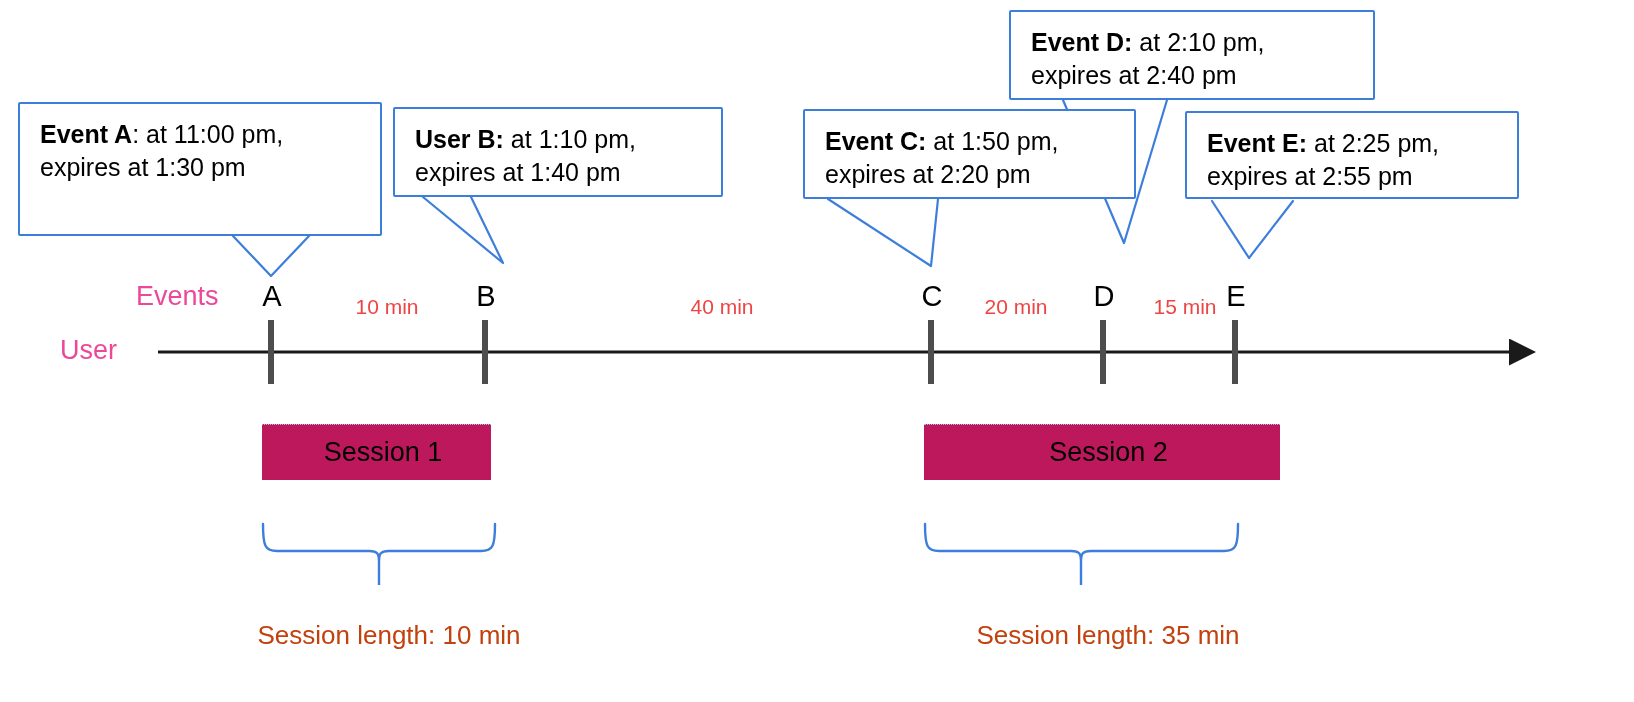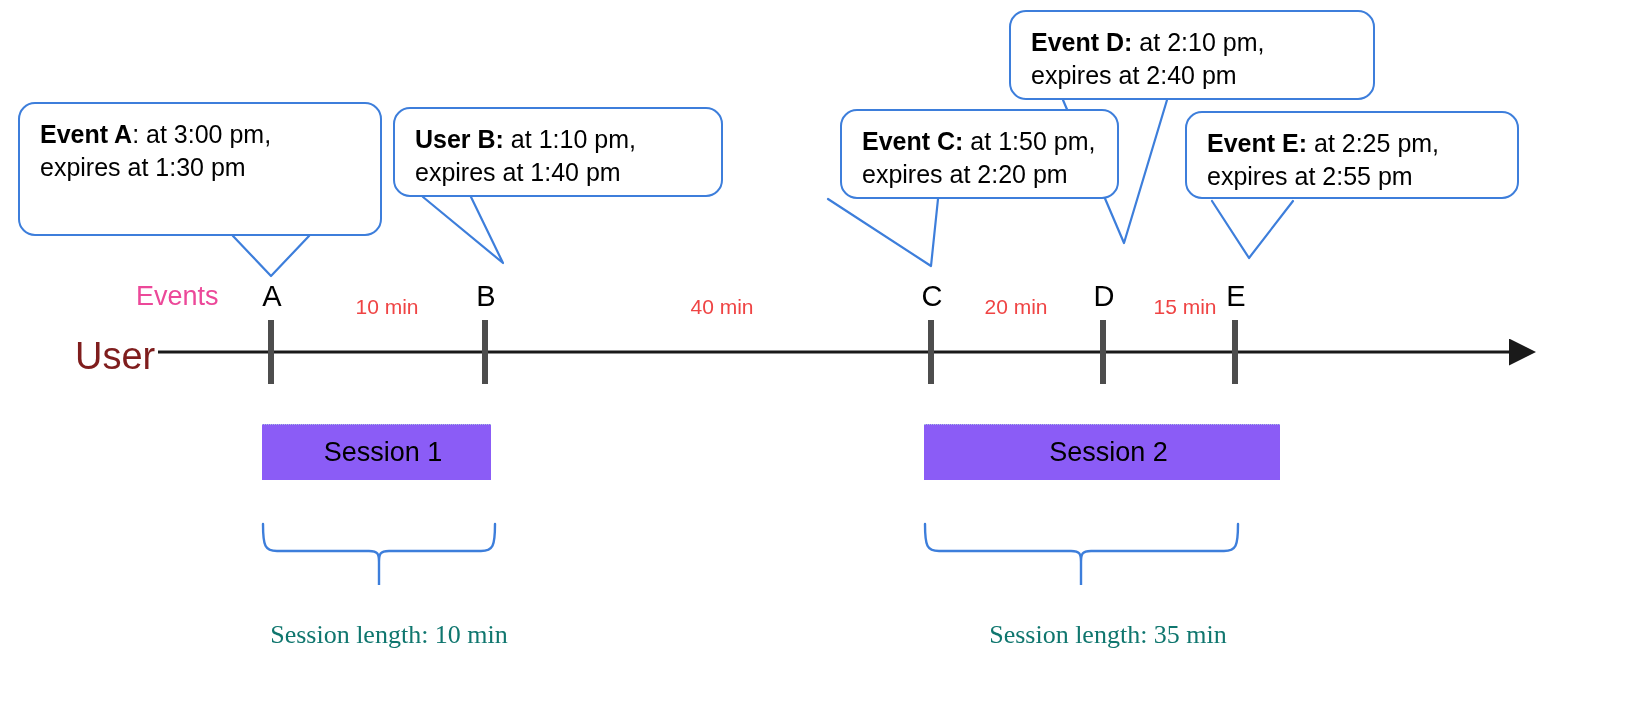--- a/index.html
+++ b/index.html
@@ -27,40 +27,39 @@
     width: 1634px;
     height: 702px;
     pointer-events: none;
   }
 
   
   .callout {
     position: absolute;
     box-sizing: border-box;
     border: 2.2px solid #3d7edb;
-    border-radius: 17px;
+    border-radius: 2px;
     background: #ffffff;
     padding: 14px 18px 14px 20px;
     font-size: 25px;
     line-height: 1.32;
     color: #000000;
     white-space: nowrap;
   }
   .callout b {
     font-weight: bold;
   }
 
   
   .user-label {
     position: absolute;
-    font-size: 38px;
-    line-height: 1;
-    color: #7f1d1d;
-    white-space: nowrap;
-    margin-left: 15px;
+    font-size: 27px;
+    line-height: 1;
+    color: #ec4899;
+    white-space: nowrap;
   }
   .events-label {
     position: absolute;
     font-size: 27px;
     line-height: 1;
     color: #ec4899;
     white-space: nowrap;
   }
   .event-letter {
     position: absolute;
@@ -78,41 +77,40 @@
     color: #ef4444;
     text-align: center;
     white-space: nowrap;
     transform: translateX(-50%);
   }
 
   
   .session-box {
     position: absolute;
     box-sizing: border-box;
-    background: #8b5cf6;
+    background: #be185d;
     border-top: 1px dotted #a9bfe0;
     display: flex;
     align-items: center;
     justify-content: center;
     font-size: 27px;
     color: #000000;
     white-space: nowrap;
     padding-left: 13px;
   }
 
   
   .session-length {
     position: absolute;
     font-size: 26px;
     line-height: 1;
-    color: #0f766e;
+    color: #c2410c;
     text-align: left;
     white-space: nowrap;
     transform: translateX(-50%);
-    font-family: Liberation Serif, serif;
   }
 </style>
 </head>
 <body>
 
 <div id="canvas">
 
   <svg id="vector-layer" viewBox="0 0 1634 702" width="1634" height="702" xmlns="http://www.w3.org/2000/svg">
 
     <defs>
@@ -157,33 +155,33 @@
       <path d="M 925,524 C 925,546 927,551 939,551
                L 1071,551 C 1080,551 1081,554 1081,562
                L 1081,585
                L 1081,562 C 1081,554 1082,551 1091,551
                L 1224,551 C 1236,551 1238,546 1238,524"></path>
     </g>
   </svg>
 
   <div class="callout" style="left:18px; top:102px; width:364px; height:134px;">
     <div>
-      <b>Event A</b><span>:</span><span> at 3:00 pm,</span>
+      <b>Event A</b><span>:</span><span> at 11:00 pm,</span>
     </div>
     <div>expires at 1:30 pm</div>
   </div>
 
   <div class="callout" style="left:393px; top:107px; width:330px; height:90px;">
     <div>
       <b>User B:</b><span> at 1:10 pm,</span>
     </div>
     <div>expires at 1:40 pm</div>
   </div>
 
-  <div class="callout" style="left:840px; top:109px; width:279px; height:90px;">
+  <div class="callout" style="left:803px; top:109px; width:333px; height:90px;">
     <div>
       <b>Event C:</b><span> at 1:50 pm,</span>
     </div>
     <div>expires at 2:20 pm</div>
   </div>
 
   <div class="callout" style="left:1009px; top:10px; width:366px; height:90px;">
     <div>
       <b>Event D:</b><span> at 2:10 pm,</span>
     </div>

